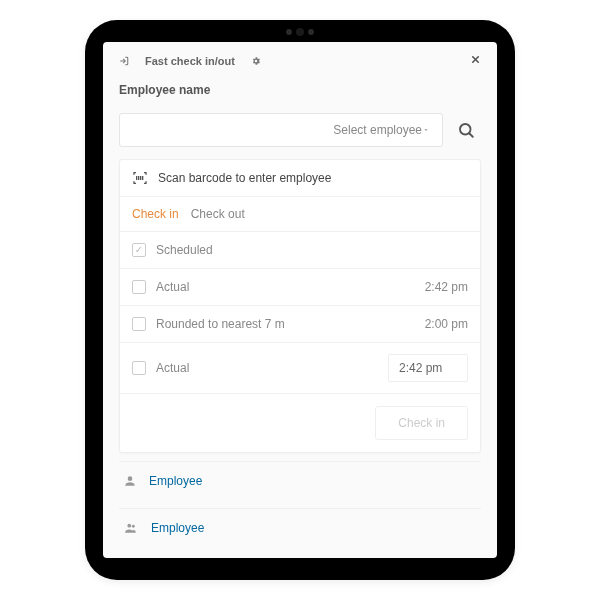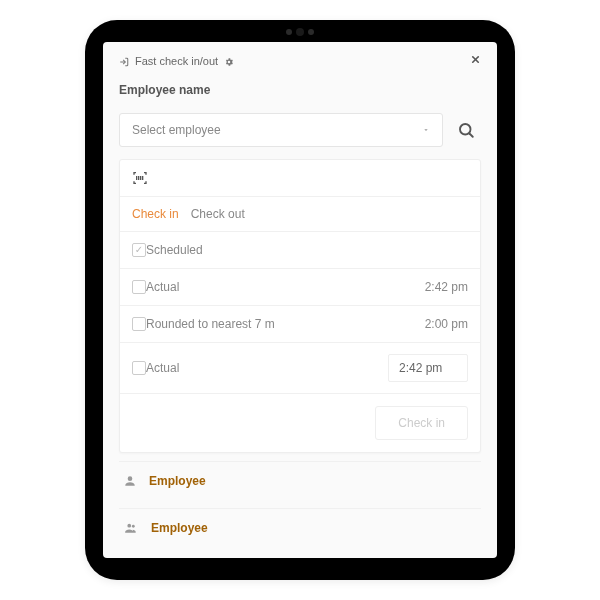--- a/index.html
+++ b/index.html
@@ -43,21 +43,21 @@
     padding: 12px 16px 16px 16px;
   }
   .header-row {
     display: flex;
     align-items: center;
     justify-content: space-between;
     font-size: 11px;
     color: #666;
     margin-bottom: 16px;
   }
-  .header-left { display: flex; align-items: flex-end; gap: 6px; }
+  .header-left { display: flex; align-items: center; gap: 16px; font-weight: bold; }
   .header-icon { display: inline-flex; }
   .close-btn { color: #555; cursor: pointer; }
 
   .section-label {
     font-size: 12px;
     font-weight: 600;
     color: #555;
     margin-bottom: 16px;
   }
   .select-row {
@@ -67,21 +67,21 @@
     margin-bottom: 12px;
   }
   .select {
     flex: 1;
     background: #fff;
     border: 1px solid #e5e5e5;
     border-radius: 3px;
     height: 34px;
     display: flex;
     align-items: center;
-    justify-content: space-between;
+    justify-content: flex-end;
     padding: 0 12px;
     font-size: 12px;
     color: #888;
   }
   .search-btn {
     width: 30px;
     display: flex;
     align-items: center;
     justify-content: center;
     cursor: pointer;
@@ -118,20 +118,21 @@
   .tab { color: #888; cursor: pointer; }
   .tab.active { color: #e98a3c; }
 
   .option-row {
     display: flex;
     align-items: center;
     padding: 11px 12px;
     font-size: 12px;
     color: #888;
     border-bottom: 1px solid #f0f0f0;
+    gap: 10px;
   }
   .option-row:last-of-type { border-bottom: none; }
   .option-label { flex: 1; }
   .option-time { color: #888; font-size: 12px; }
   .option-time-input {
     border: 1px solid #eee;
     padding: 6px 10px;
     font-size: 12px;
     color: #666;
     width: 80px;
@@ -167,24 +168,23 @@
     border-radius: 3px;
     cursor: pointer;
   }
 
   .footer-row {
     display: flex;
     align-items: center;
     gap: 12px;
     padding: 12px 4px;
     font-size: 12px;
-    color: #a16207;
+    color: #0369a1;
     border-top: 1px solid #f0f0f0;
     margin-top: 8px;
-    font-weight: bold;
   }
   .footer-row:first-of-type { margin-top: 14px; }
   .footer-icon { display: inline-flex; color: #999; }
   .caret-down { color: #aaa; }
 
 </style>
 </head>
 <body>
 
 <div class="tablet">
@@ -243,20 +243,21 @@
       <div class="scan-row">
         <span class="barcode-icon">
           <svg width="16" height="16" viewBox="0 0 24 24" fill="none" stroke="#555" stroke-width="2">
             <path d="M3 7V4h3M21 7V4h-3M3 17v3h3M21 17v3h-3"></path>
             <line x1="7" y1="9" x2="7" y2="15"></line>
               <line x1="10" y1="9" x2="10" y2="15"></line>
             <line x1="13" y1="9" x2="13" y2="15"></line>
               <line x1="16" y1="9" x2="16" y2="15"></line>
           </svg>
         </span>
+        <span>Scan barcode to enter employee</span>
       </div>
 
       <div class="tabs">
         <span class="tab active">Check in</span>
         <span class="tab">Check out</span>
       </div>
 
       <div class="option-row">
         <span class="checkbox checked"></span>
         <span class="option-label">Scheduled</span>

